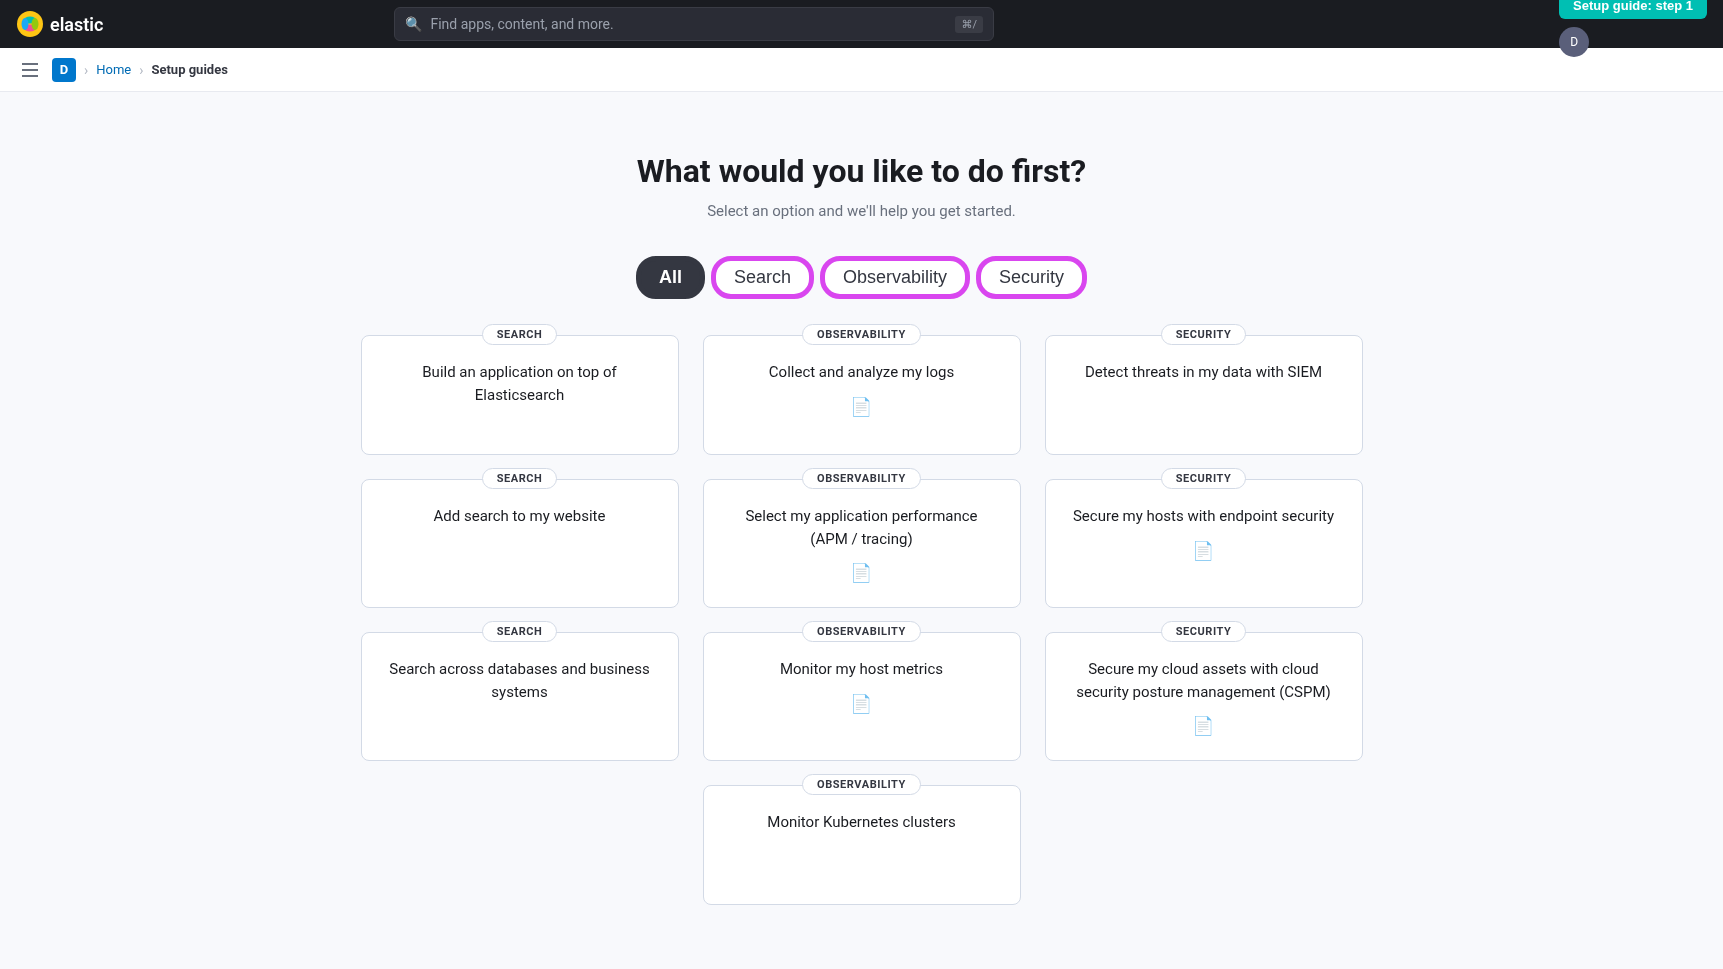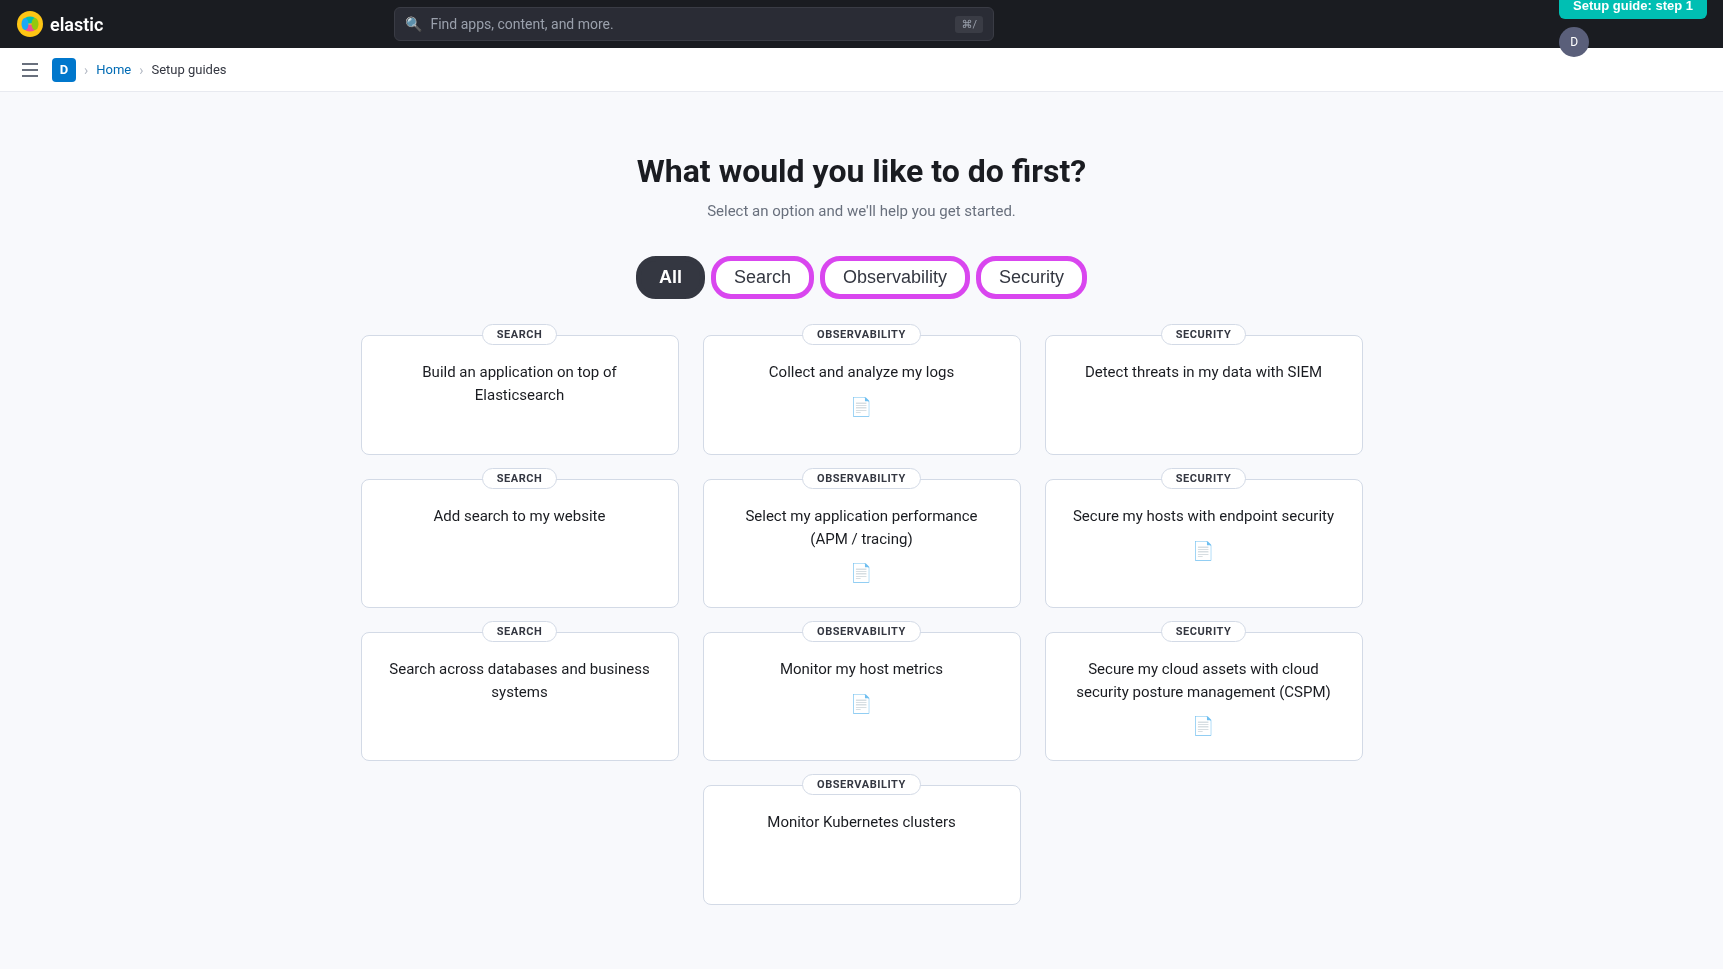--- a/index.html
+++ b/index.html
@@ -130,20 +130,21 @@
     }
     .breadcrumb-link {
       color: #006bb4;
       font-size: 13px;
       cursor: pointer;
       text-decoration: none;
     }
     .breadcrumb-current {
       color: #343741;
       font-size: 13px;
+      font-weight: bold;
     }
 
     
     .main-content {
       padding: 60px 20px 40px;
       display: flex;
       flex-direction: column;
       align-items: center;
     }
     .page-title {

